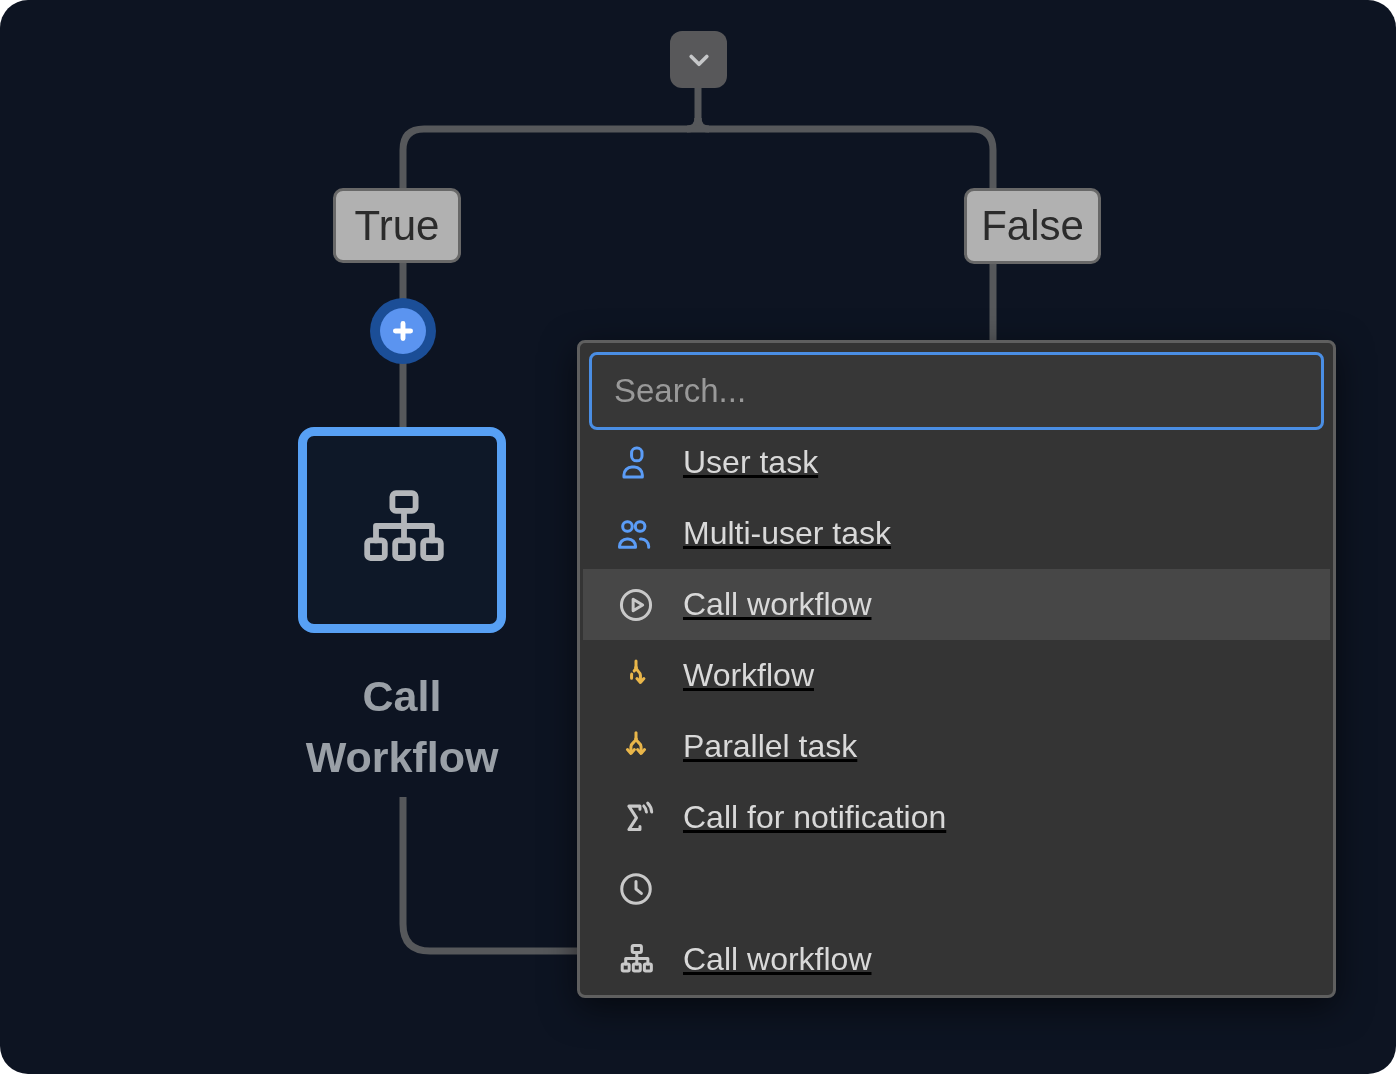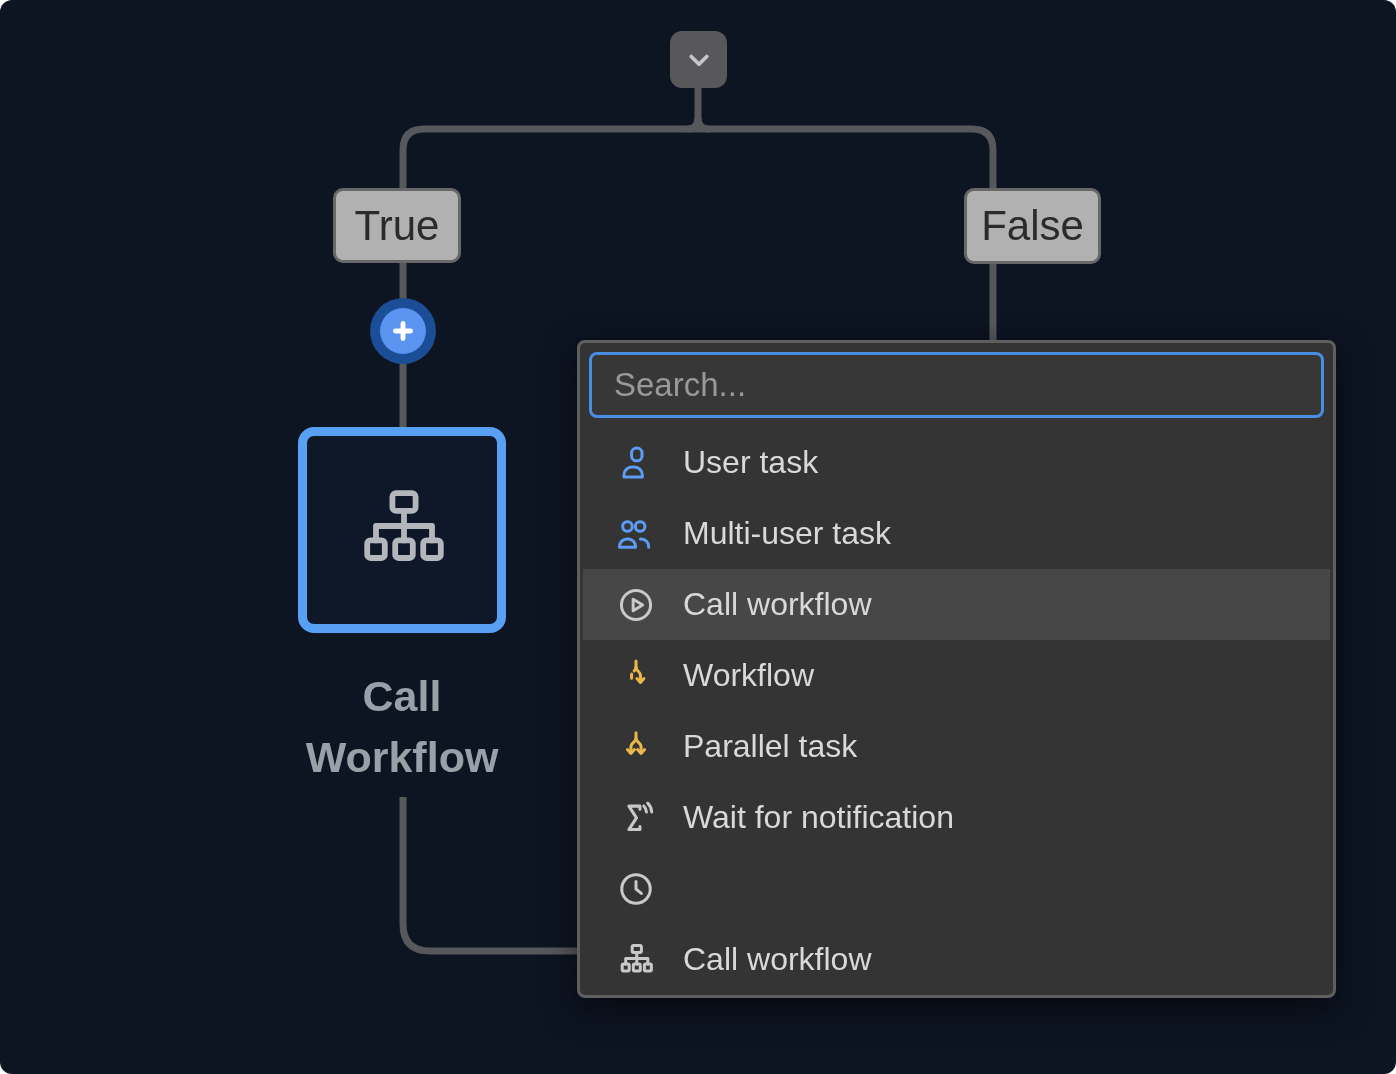--- a/index.html
+++ b/index.html
@@ -1,19 +1,19 @@
 <!DOCTYPE html>
 <html><head>
 <meta charset="utf-8">
 <style>
   html,body{margin:0;padding:0;background:#ffffff;}
   body{font-family:"Liberation Sans", sans-serif;}
   #canvas{
     position:relative;width:1396px;height:1074px;margin:0 auto;
-    background:#0d1422;border-radius:12px;overflow:hidden;
+    background:#0d1422;border-radius:28px;overflow:hidden;
   }
   
   #connectors{position:absolute;left:0;top:0;width:1396px;height:1074px;}
   #connectors path{fill:none;stroke:#56585b;stroke-width:7;}
 
   
   .chev-btn{
     position:absolute;left:670px;top:31px;width:57px;height:57px;
     background:#58585a;border-radius:12px;display:flex;align-items:center;justify-content:center;
   }
@@ -52,31 +52,31 @@
   }
   .wf-caption .cap-inner{display:inline-block;width:250px;}
 
   
   .menu-panel{
     position:absolute;left:577px;top:340px;width:759px;height:658px;box-sizing:border-box;
     background:#343434;border:3px solid #5f5f5f;border-radius:8px;
     box-shadow:0 10px 35px rgba(0,0,0,0.55);
   }
   .search-box{
-    position:absolute;left:9px;top:9px;right:9px;height:66px;box-sizing:border-box;
+    position:absolute;left:9px;top:9px;right:9px;height:78px;box-sizing:border-box;
     background:#373737;border:3px solid #4a8ee4;border-radius:8px;
     display:flex;align-items:center;
   }
   .search-box input{
     width:100%;height:100%;background:transparent;border:none;outline:none;
     font-family:"Liberation Sans", sans-serif;font-size:33px;color:#cfcfcf;padding:0 22px;
   }
   .search-box input::placeholder{color:#999999;opacity:1;}
 
-  .menu-list{position:absolute;left:3px;right:3px;top:84px;}
+  .menu-list{position:absolute;left:3px;right:3px;top:84px;text-decoration:underline;}
   .row{
     height:71px;display:flex;align-items:center;padding-left:34px;box-sizing:border-box;
   }
   .row.hl{background:#474747;}
   .row .ic{width:38px;height:38px;margin-right:28px;flex:0 0 auto;display:flex;align-items:center;justify-content:center;}
   .row .ic svg{width:38px;height:38px;fill:none;stroke:currentColor;stroke-width:1.9;stroke-linecap:round;stroke-linejoin:round;}
   .ic-blue{color:#5b9cf6;}
   .ic-yellow{color:#e9b64a;}
   .ic-gray{color:#c9c9c9;}
   .row .txt{font-size:32px;color:#d9d9d9;}
@@ -196,21 +196,21 @@
       </div>
 
       <div class="row">
         <span class="ic ic-gray">
           <svg viewBox="0 0 24 24">
             <path d="M14.5,6.4 V4.5 H7.5 L12.3,11.9 7.5,19.3 H14.5 V17.4"></path>
             <path d="M16.9,4.4 A5.8,5.8 0 0 1 18.6,8.2"></path>
             <path d="M19.4,2.6 A8.8,8.8 0 0 1 21.9,8.2"></path>
           </svg>
         </span>
-        <span class="txt">Wait for notification</span>
+        <span class="txt">Call for notification</span>
       </div>
 
       <div class="row">
         <span class="ic ic-gray">
           <svg viewBox="0 0 24 24">
             <circle cx="12" cy="12" r="9"></circle>
             <path d="M12,7.2 V12 L15.4,14.8"></path>
           </svg>
         </span>
       </div>

